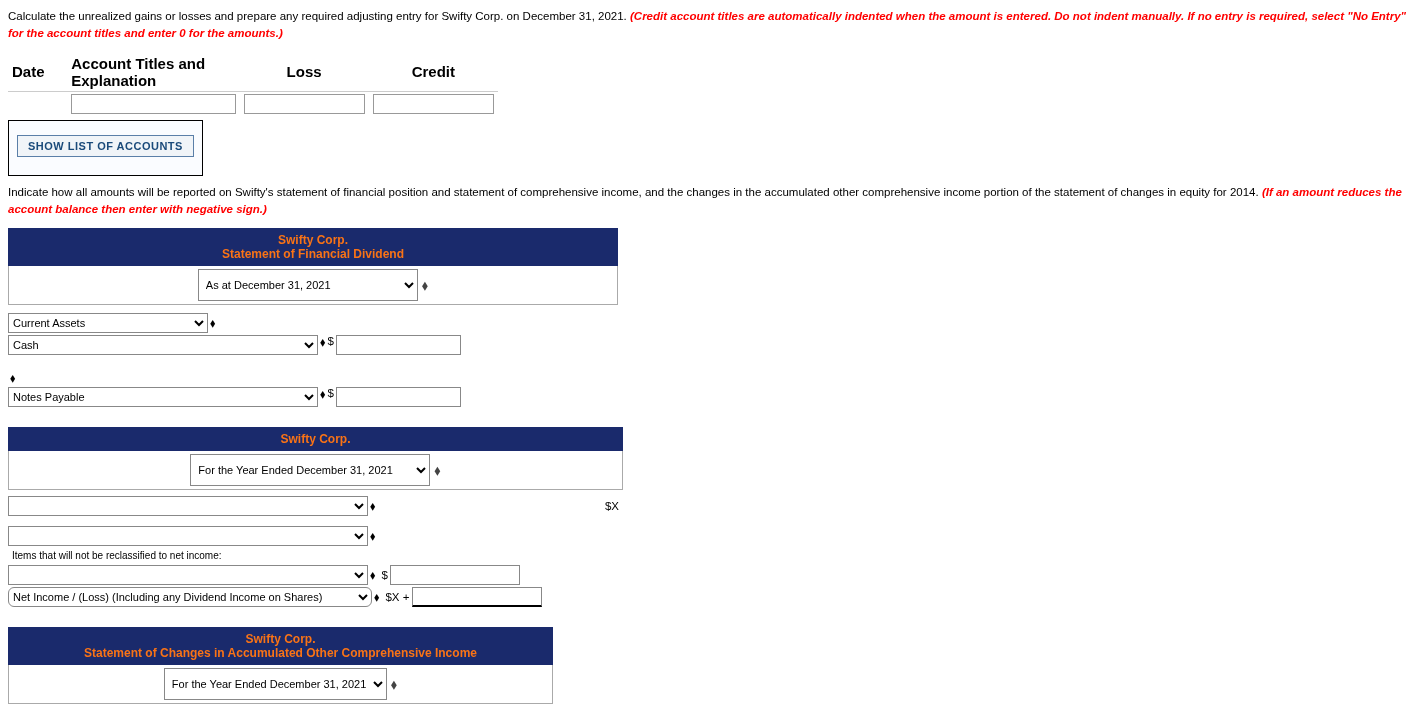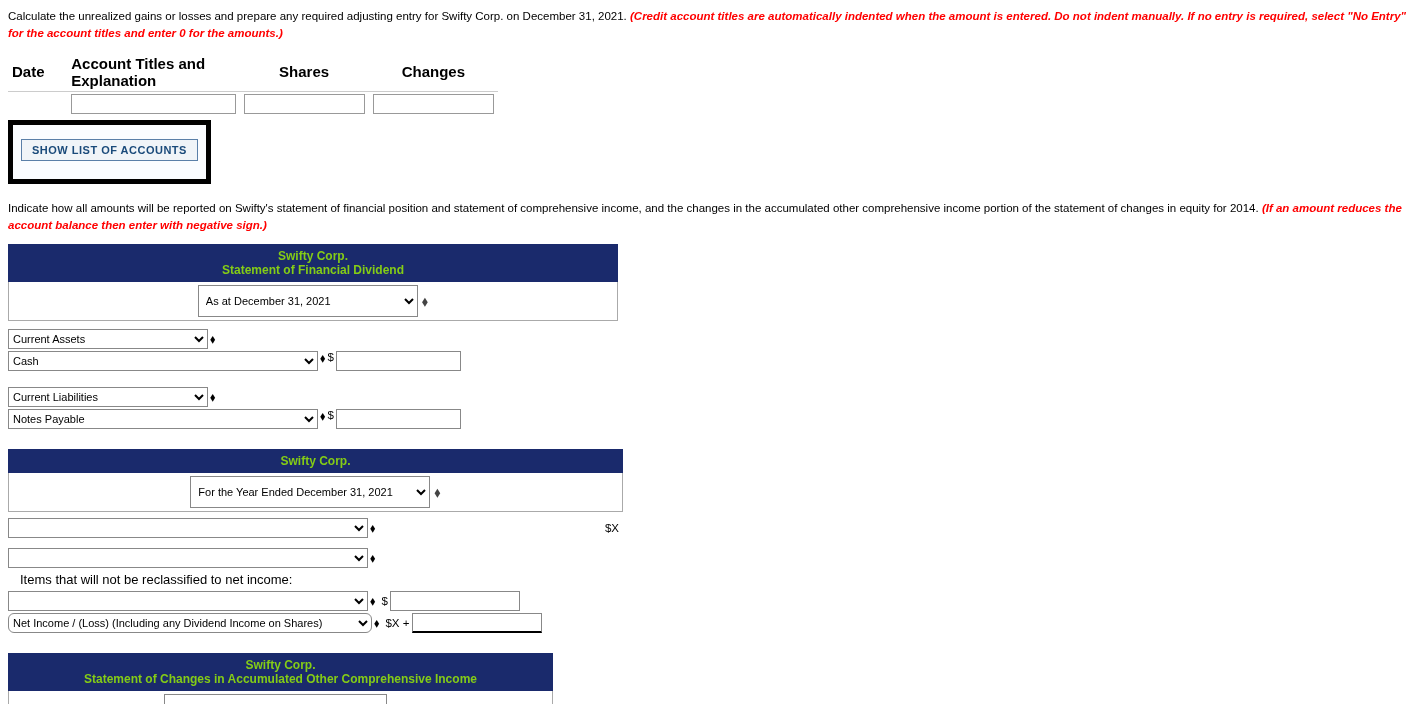--- a/index.html
+++ b/index.html
@@ -53,39 +53,39 @@
       padding: 4px 10px;
       background: #f0f4f8;
       border: 1px solid #5a7fa8;
       color: #1a4a7a;
       font-size: 11px;
       font-weight: bold;
       cursor: pointer;
       letter-spacing: 0.5px;
     }
     .section-box {
-      border: 5px solid #000000;
+      border: 1px solid #000000;
       padding: 6px 8px;
-      margin-bottom: 16px;
+      margin-bottom: 8px;
       background: #fafcff;
       display: inline-block;
     }
     .instruction-bottom {
       font-size: 11.5px;
       margin-bottom: 10px;
       line-height: 1.5;
     }
     
     .fin-statement {
       margin-bottom: 14px;
       width: 610px;
     }
     .fin-header {
       background: #1a2a6c;
-      color: #84cc16;
+      color: #f97316;
       text-align: center;
       font-size: 12px;
       font-weight: bold;
       padding: 5px 6px;
     }
     .fin-header .company-name { font-weight: bold; }
     .fin-header .stmt-name { font-weight: bold; }
     .date-row {
       display: flex;
       align-items: center;
@@ -105,22 +105,22 @@
     }
     .stmt-body {
       padding: 4px 0;
     }
     .dollar-sign {
       font-size: 11.5px;
       margin: 0 2px;
       flex-shrink: 0;
     }
     .label-text {
-      font-size: 13px;
-      margin: 0 12px;
+      font-size: 10px;
+      margin: 0 4px;
     }
     
     .sfp-section-header {
       display: flex;
       align-items: center;
       margin: 4px 0 2px 0;
     }
     .sfp-section-select {
       font-size: 11px;
       border: 1px solid #888;
@@ -191,22 +191,22 @@
   <span>Calculate the unrealized gains or losses and prepare any required adjusting entry for Swifty Corp. on December 31, 2021.</span>
   <span class="red-bold">(Credit account titles are automatically indented when the amount is entered. Do not indent manually. If no entry is required, select "No Entry" for the account titles and enter 0 for the amounts.)</span>
 </p>
 
 
 <table class="journal-table">
   <thead>
     <tr>
       <th class="date-col">Date</th>
       <th class="acct-col">Account Titles and Explanation</th>
-      <th class="debit-col center">Shares</th>
-      <th class="credit-col center">Changes</th>
+      <th class="debit-col center">Loss</th>
+      <th class="credit-col center">Credit</th>
     </tr>
   </thead>
   <tbody>
     <tr>
       <td class="date-col"></td>
       <td class="acct-col">
         <input type="text" value="" style="">
       </td>
       <td class="debit-col">
         <input type="text" value="" style="">
@@ -253,23 +253,20 @@
       <select class="sfp-item-select">
         <option>Cash</option>
       </select>
       <span style="font-size:12px; margin-left:2px;">⬧</span>
       <span class="dollar-sign">$</span>
       <input type="text" class="sfp-amount-input" value="" style="">
     </div>
     <div style="height:10px;"></div>
 
     <div class="sfp-section-header">
-      <select class="sfp-section-select">
-        <option>Current Liabilities</option>
-      </select>
       <span style="font-size:12px; margin-left:2px;">⬧</span>
     </div>
     <div class="sfp-item-row">
       <select class="sfp-item-select">
         <option>Notes Payable</option>
       </select>
       <span style="font-size:12px; margin-left:2px;">⬧</span>
       <span class="dollar-sign">$</span>
       <input type="text" class="sfp-amount-input" value="" style="">
     </div>

